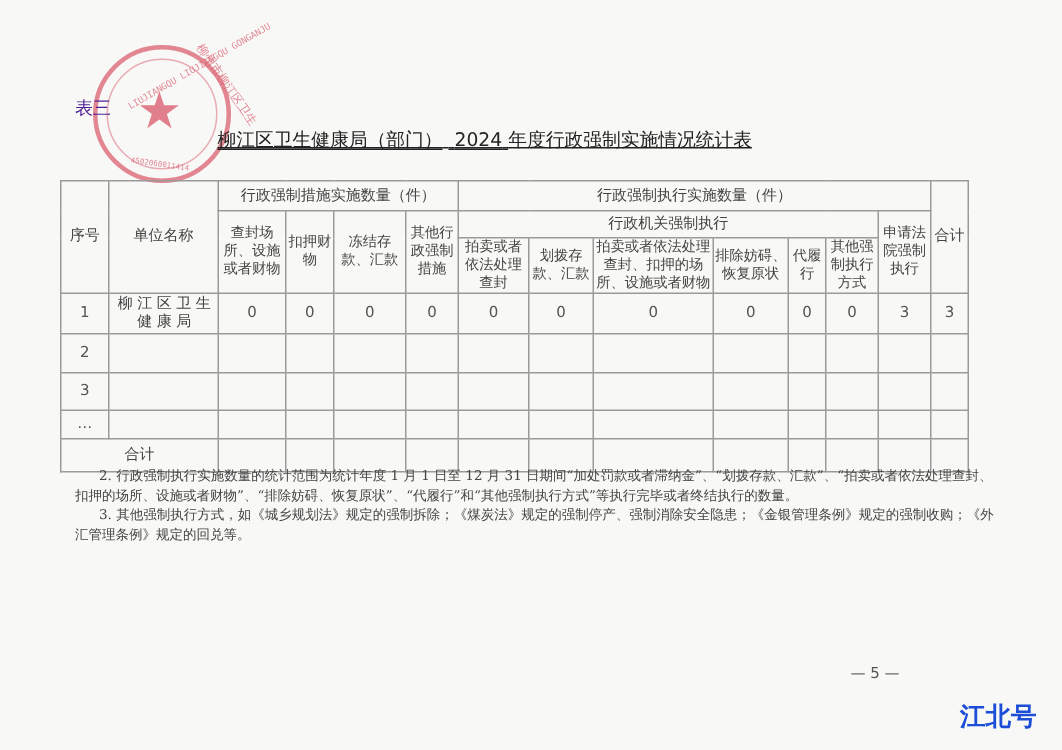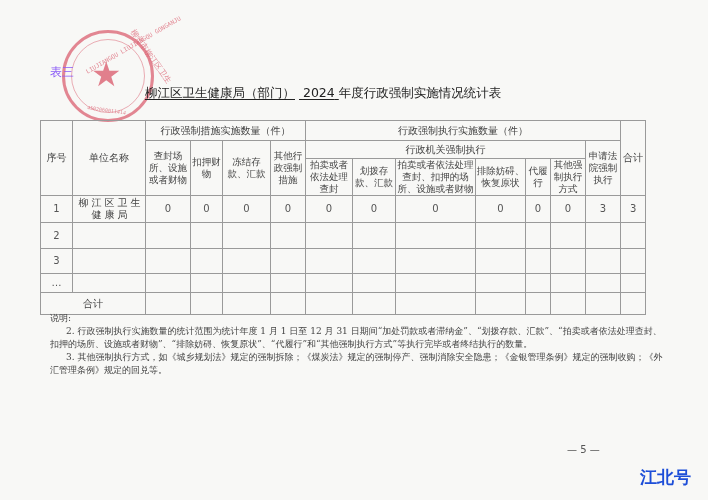--- a/index.html
+++ b/index.html
@@ -4,22 +4,22 @@
 <style>
   html, body { margin: 0; padding: 0; }
   body {
     width: 708px; height: 500px; overflow: hidden;
     background: #f7f7f5;
     font-family: "DejaVu Sans", "Liberation Sans", sans-serif;
     color: #333;
     position: relative;
   }
   .page { position: absolute; left: 0; top: 0; width: 708px; height: 500px; background: #f8f8f6; }
-  .table-label { position: absolute; left: 50px; top: 64px; font-size: 12px; color: #8b5cf6; text-align: right; }
-  .doc-title { position: absolute; left: 145px; top: 85px; font-size: 12.5px; color: #222; white-space: nowrap; }
+  .table-label { position: absolute; left: 50px; top: 64px; font-size: 12px; color: #4c1d95; text-align: right; }
+  .doc-title { position: absolute; left: 145px; top: 85px; font-size: 12.5px; color: #222; white-space: nowrap; text-decoration: underline; }
   .doc-title .u { text-decoration: underline; text-underline-offset: 2px; }
   .stamp {
     position: absolute; left: 62px; top: 30px; width: 92px; height: 92px;
     border: 3px solid rgba(214,70,90,0.75); border-radius: 50%;
     box-sizing: border-box; opacity: 0.85;
   }
   .stamp::before {
     content: ""; position: absolute; left: 6px; top: 6px; right: 6px; bottom: 6px;
     border: 1px solid rgba(214,70,90,0.5); border-radius: 50%;
   }
@@ -184,20 +184,19 @@
           <td></td>
       <td></td>
           <td></td>
       <td></td>
           <td></td>
     </tr>
   </tbody>
     </table>
 
   <div class="notes">
-    <div>说明:</div>
     <div class="p">2. 行政强制执行实施数量的统计范围为统计年度 1 月 1 日至 12 月 31 日期间“加处罚款或者滞纳金”、“划拨存款、汇款”、“拍卖或者依法处理查封、扣押的场所、设施或者财物”、“排除妨碍、恢复原状”、“代履行”和“其他强制执行方式”等执行完毕或者终结执行的数量。</div>
     <div class="p">3. 其他强制执行方式，如《城乡规划法》规定的强制拆除；《煤炭法》规定的强制停产、强制消除安全隐患；《金银管理条例》规定的强制收购；《外汇管理条例》规定的回兑等。</div>
   </div>
 
   <div class="page-number">— 5 —</div>
   <div class="watermark">江北号</div>
 </div>
 
 </body></html>

